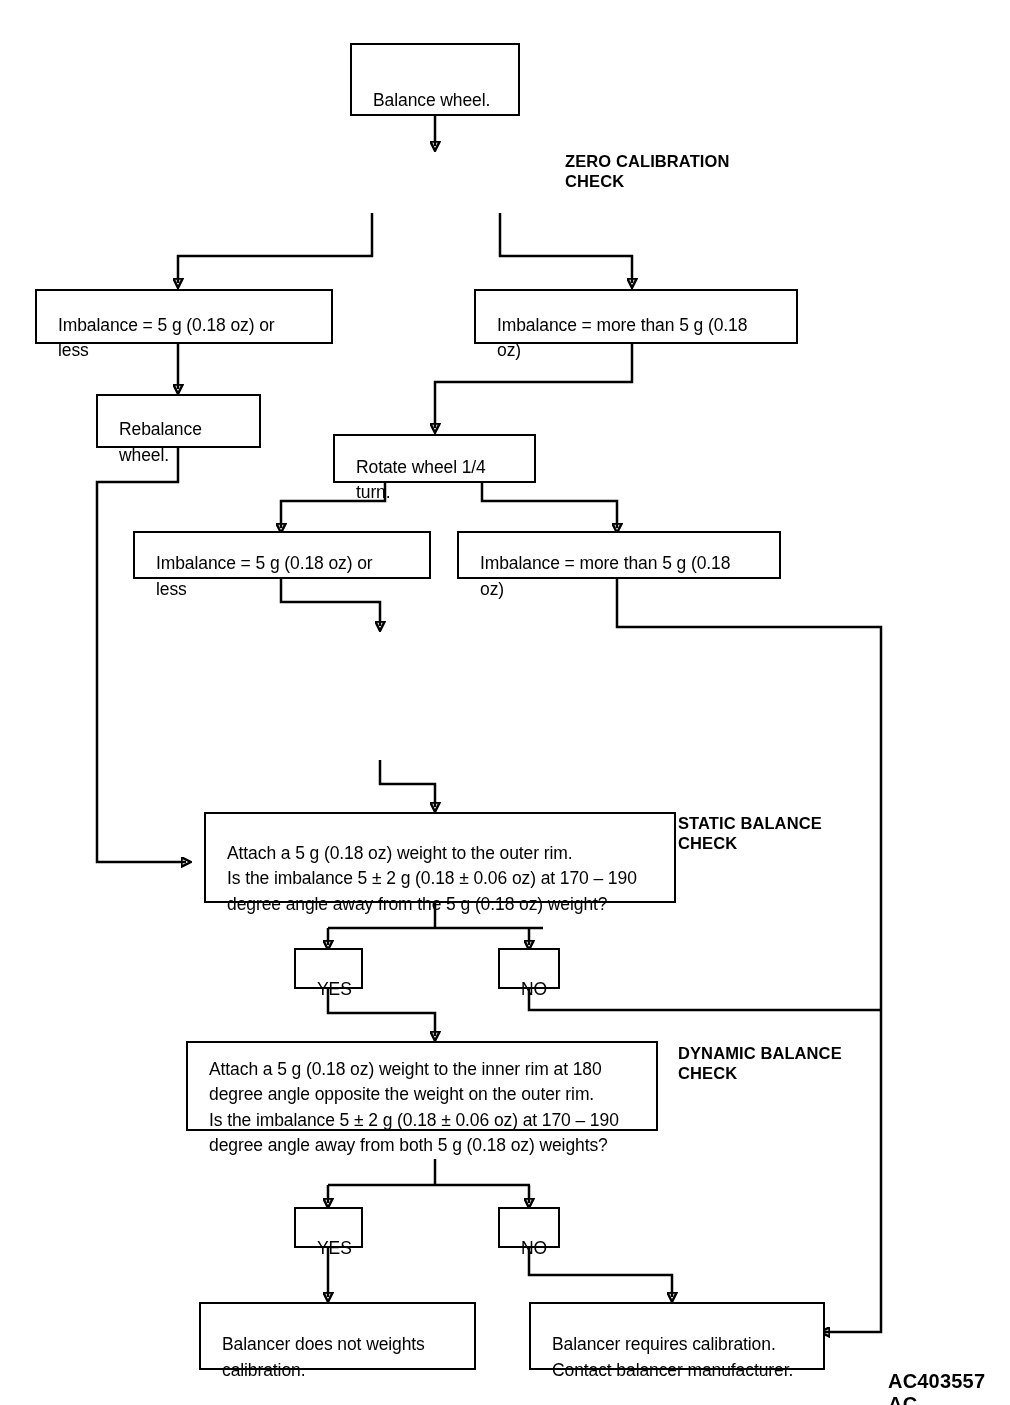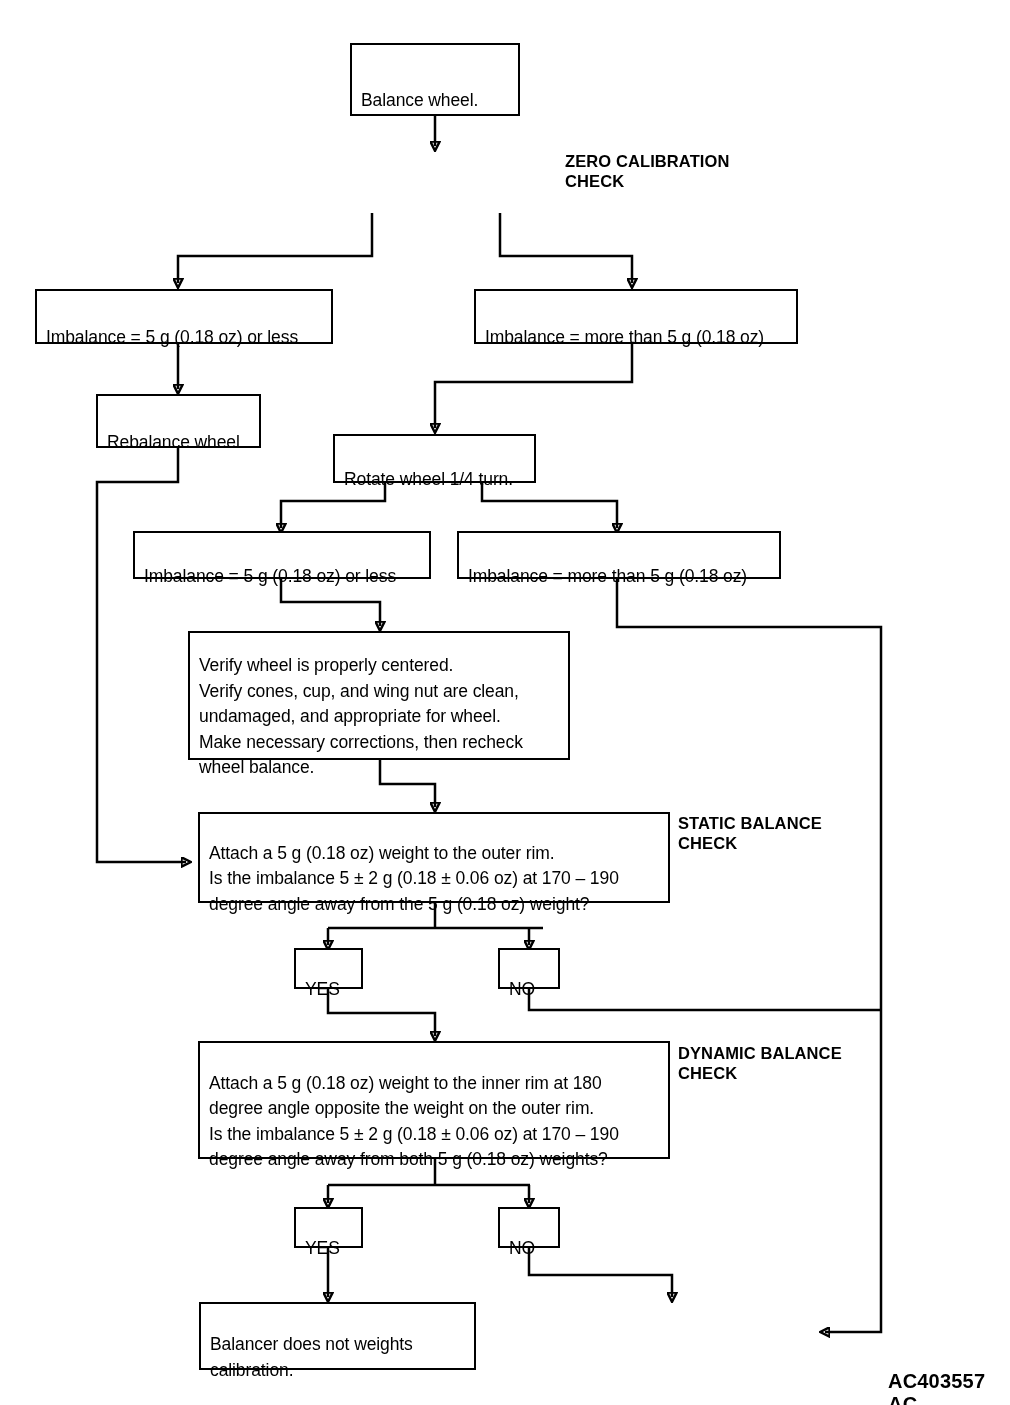--- a/index.html
+++ b/index.html
@@ -21,21 +21,21 @@
   .node {
     position: absolute;
     box-sizing: border-box;
     border: 2.5px solid #000000;
     background: #ffffff;
     display: flex;
     align-items: center;
     z-index: 5;
   }
   .node .txt {
-    padding: 0 9px;
+    padding: 0 21px;
     font-size: 17.5px;
     line-height: 25.5px;
     white-space: pre-line;
     letter-spacing: -0.1px;
     margin-top: 43px;
   }
   .node.center .txt {
     width: 100%;
     text-align: left;
   }
@@ -154,46 +154,39 @@
   </div>
 
   <div class="node center" style="left:133px; top:531px; width:298px; height:48px;">
     <span class="txt">Imbalance = 5 g (0.18 oz) or less</span>
   </div>
 
   <div class="node center" style="left:457px; top:531px; width:324px; height:48px;">
     <span class="txt">Imbalance = more than 5 g (0.18 oz)</span>
   </div>
 
-  <div class="node center" style="left:188px; top:631px; width:382px; height:129px;">
-    <span class="txt">Verify wheel is properly centered.
-Verify cones, cup, and wing nut are clean,
-undamaged, and appropriate for wheel.
-Make necessary corrections, then recheck
-wheel balance.</span>
-  </div>
-
-  <div class="node center" style="left:198px; top:812px; width:472px; height:91px;">
+
+  <div class="node center" style="left:204px; top:812px; width:472px; height:91px;">
     <span class="txt">Attach a 5 g (0.18 oz) weight to the outer rim.
 Is the imbalance 5 ± 2 g (0.18 ± 0.06 oz) at 170 – 190
 degree angle away from the 5 g (0.18 oz) weight?</span>
   </div>
 
   <div class="section-label" style="left:678px; top:814px;">STATIC BALANCE
 CHECK</div>
 
   <div class="node smallbox" style="left:294px; top:948px; width:69px; height:41px;">
     <span class="txt">YES</span>
   </div>
 
   <div class="node smallbox" style="left:498px; top:948px; width:62px; height:41px;">
     <span class="txt">NO</span>
   </div>
 
-  <div class="node center" style="left:198px; top:1041px; width:472px; height:118px;">
+  <div class="node center" style="left:186px; top:1041px; width:472px; height:90px;">
     <span class="txt">Attach a 5 g (0.18 oz) weight to the inner rim at 180
 degree angle opposite the weight on the outer rim.
 Is the imbalance 5 ± 2 g (0.18 ± 0.06 oz) at 170 – 190
 degree angle away from both 5 g (0.18 oz) weights?</span>
   </div>
 
   <div class="section-label" style="left:678px; top:1044px;">DYNAMIC BALANCE
 CHECK</div>
 
   <div class="node smallbox" style="left:294px; top:1207px; width:69px; height:41px;">
@@ -202,16 +195,20 @@
 
   <div class="node smallbox" style="left:498px; top:1207px; width:62px; height:41px;">
     <span class="txt">NO</span>
   </div>
 
   <div class="node center" style="left:199px; top:1302px; width:277px; height:68px;">
     <span class="txt">Balancer does not weights
 calibration.</span>
   </div>
 
+  <div class="node center" style="left:529px; top:1302px; width:296px; height:68px;">
+    <span class="txt">Balancer requires calibration.
+Contact balancer manufacturer.</span>
+  </div>
 
   <div class="code-label" style="left:888px; top:1370px;">AC403557 AC</div>
 
 </div>
 
 </body></html>

